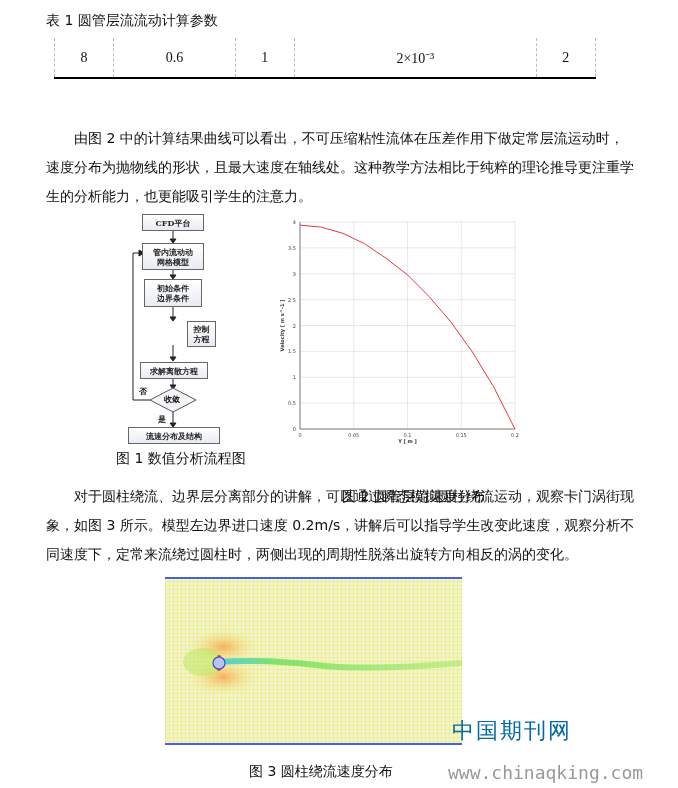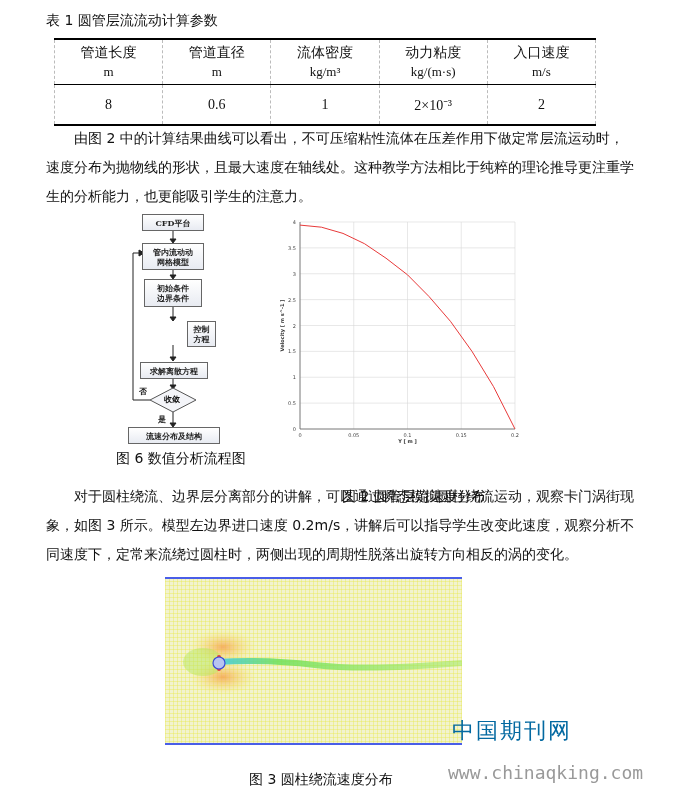--- a/index.html
+++ b/index.html
@@ -22,42 +22,20 @@
   .watermark-cn { position: absolute; left: 452px; top: 716px; font-family: "DejaVu Serif", serif; font-size: 22px; color: #0369a1; letter-spacing: 2px; }
   .watermark-url { position: absolute; left: 448px; top: 762px; font-family: "DejaVu Sans Mono", monospace; font-size: 18px; color: #999; text-align: right; }
 </style>
 </head>
 <body>
 
 <div class="abs caption" style="left:46px;top:12px;">表 1  圆管层流流动计算参数</div>
 
 <table class="params">
   <tbody>
-      <tr>
-    <th>
-          <div>管道长度</div>
-          <div class="unit">m</div>
-        </th>
-    <th>
-          <div>管道直径</div>
-          <div class="unit">m</div>
-        </th>
-    <th>
-          <div>流体密度</div>
-          <div class="unit">kg/m³</div>
-        </th>
-    <th>
-          <div>动力粘度</div>
-          <div class="unit">kg/(m·s)</div>
-        </th>
-    <th>
-          <div>入口速度</div>
-          <div class="unit">m/s</div>
-        </th>
-  </tr>
   <tr>
     <td>8</td>
     <td>0.6</td>
     <td>1</td>
     <td>2×10⁻³</td>
     <td>2</td>
   </tr>
 </tbody>
   </table>
 
@@ -88,21 +66,21 @@
 网格模型</div>
   <div class="fc-box" style="left:144px;top:279px;width:56px;height:26px;white-space:pre;">初始条件
 边界条件</div>
   <div class="fc-box" style="left:159px;top:321px;width:27px;height:24px;white-space:pre;margin-left:28px;">控制
 方程</div>
   <div class="fc-box" style="left:140px;top:362px;width:66px;height:15px;">求解离散方程</div>
   <div class="fc-label" style="left:164px;top:394px;">收敛</div>
   <div class="fc-label" style="left:139px;top:386px;">否</div>
   <div class="fc-label" style="left:158px;top:414px;">是</div>
   <div class="fc-box" style="left:128px;top:427px;width:90px;height:15px;">流速分布及结构</div>
-  <div class="abs caption" style="left:116px;top:450px;">图 6  数值分析流程图</div>
+  <div class="abs caption" style="left:116px;top:450px;">图 1  数值分析流程图</div>
 </div>
 
 <svg id="chart" class="abs" style="left:270px;top:212px;" width="260" height="232">
     <line x1="30" x2="245" y1="217" y2="217" stroke="#d8d8d8" stroke-width="0.6"></line>
     <text x="26" y="219" text-anchor="end" font-size="5" fill="#444" font-family="DejaVu Sans, sans-serif">0</text>
     <line x1="30" x2="245" y1="191.125" y2="191.125" stroke="#d8d8d8" stroke-width="0.6"></line>
     <text x="26" y="193.125" text-anchor="end" font-size="5" fill="#444" font-family="DejaVu Sans, sans-serif">0.5</text>
     <line x1="30" x2="245" y1="165.25" y2="165.25" stroke="#d8d8d8" stroke-width="0.6"></line>
     <text x="26" y="167.25" text-anchor="end" font-size="5" fill="#444" font-family="DejaVu Sans, sans-serif">1</text>
     <line x1="30" x2="245" y1="139.375" y2="139.375" stroke="#d8d8d8" stroke-width="0.6"></line>
@@ -168,16 +146,16 @@
   <line x1="0" y1="1" x2="297" y2="1" stroke="#4a5ee8" stroke-width="2"></line>
   <line x1="0" y1="167" x2="297" y2="167" stroke="#4a5ee8" stroke-width="2"></line>
   <ellipse cx="58" cy="70" rx="34" ry="18" fill="url(#hot)"></ellipse>
   <ellipse cx="58" cy="100" rx="34" ry="18" fill="url(#hot)"></ellipse>
   <ellipse cx="38" cy="85" rx="20" ry="14" fill="#b8e860" opacity="0.5"></ellipse>
   <path d="M52 85 Q 100 82 150 88 T 297 86" stroke="url(#wake)" stroke-width="6" fill="none" opacity="0.85"></path>
   <circle cx="54" cy="80" r="2" fill="#e83a3a"></circle>
   <circle cx="54" cy="92" r="2" fill="#e83a3a"></circle>
   <circle cx="54" cy="86" r="6" fill="#b8c4f0" stroke="#3a4ad8" stroke-width="1.2"></circle>
 </svg>
-<div class="abs caption" style="left:249px;top:763px;margin-top:8px;">图 3  圆柱绕流速度分布</div>
+<div class="abs caption" style="left:249px;top:763px;">图 3  圆柱绕流速度分布</div>
 
 <div class="watermark-cn">中国期刊网</div>
 <div class="watermark-url">www.chinaqking.com</div>
 
 </body></html>

